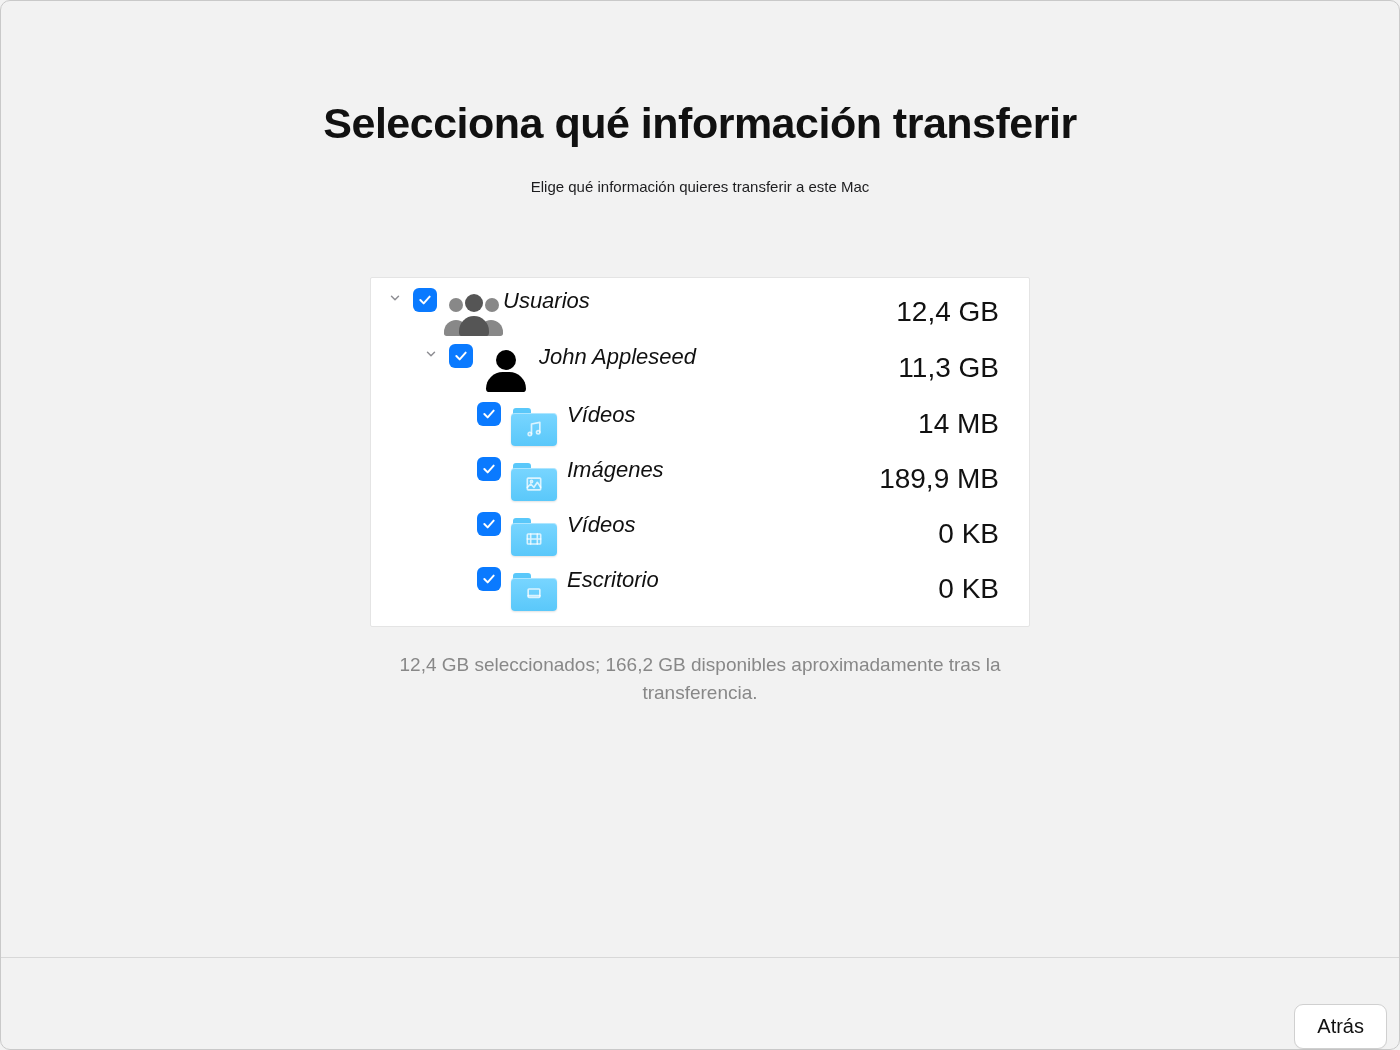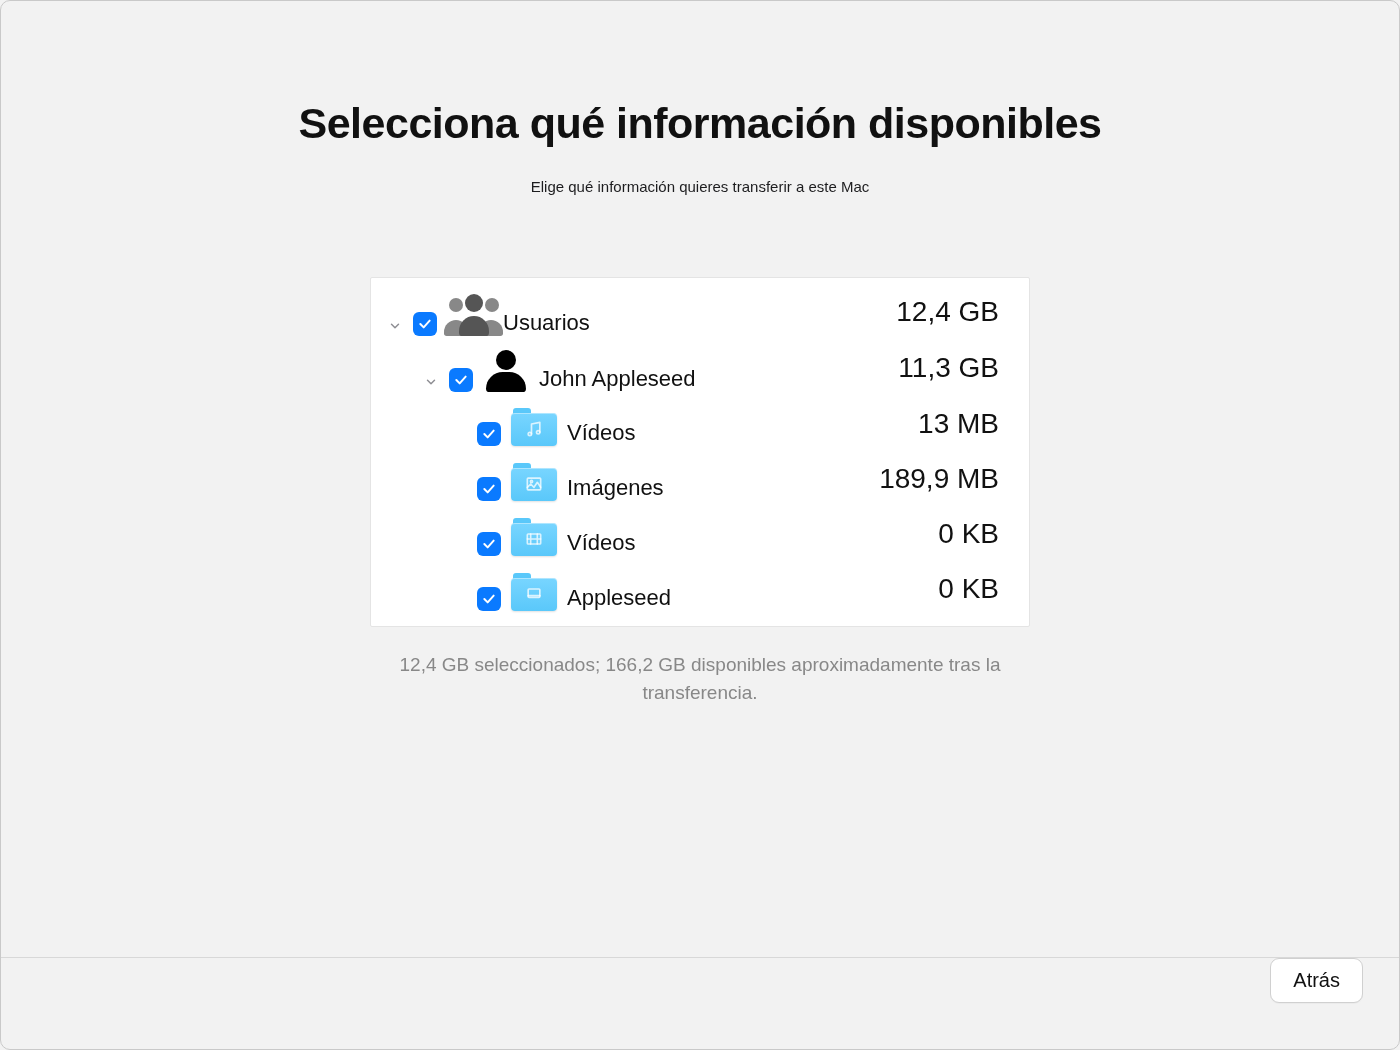--- a/index.html
+++ b/index.html
@@ -46,23 +46,24 @@
     padding: 6px 0 10px 0;
   }
   .row {
     display: flex;
     align-items: center;
     padding: 4px 30px 4px 0;
     min-height: 55px;
   }
   .row .left {
     display: flex;
-    align-items: flex-end;
+    align-items: flex-start;
     flex: 1;
     gap: 8px;
+    font-style: italic;
   }
   .row .size {
     font-size: 28px;
     color: #111;
     white-space: nowrap;
   }
   .pad-a { width: 6px; flex: 0 0 auto; }
   .pad-b { width: 42px; flex: 0 0 auto; }
   .pad-c { width: 98px; flex: 0 0 auto; }
 
@@ -97,23 +98,23 @@
     text-align: center;
     line-height: 1.45;
   }
 
   .footer {
     position: absolute;
     left: 0; right: 0; bottom: 0;
     height: 92px;
     border-top: 1px solid #d8d8d8;
     display: flex;
-    align-items: flex-start;
+    align-items: flex-end;
     justify-content: flex-end;
-    padding: 0 36px;
+    padding: 0 12px;
     gap: 18px;
   }
   .btn {
     background: #fff;
     border: 1px solid #d0d0d0;
     border-radius: 9px;
     font-size: 20px;
     color: #111;
     padding: 10px 22px;
     box-shadow: 0 1px 1px rgba(0,0,0,0.03);
@@ -154,21 +155,21 @@
   .person-icon { width: 40px; height: 42px; position: relative; }
   .person-icon .head { position: absolute; width: 20px; height: 20px; border-radius: 50%; background:#000; top: 0; left: 10px; }
   .person-icon .torso { position: absolute; width: 40px; height: 20px; background:#000; bottom: 0; left: 0; border-radius: 20px 20px 4px 4px; }
 </style>
 </head>
 <body>
 
 <div class="window">
   <div class="content">
 
-    <h1 class="title">Selecciona qué información disponibles</h1>
+    <h1 class="title">Selecciona qué información transferir</h1>
     <p class="subtitle">Elige qué información quieres transferir a este Mac</p>
 
     <div class="panel">
 
       <div class="row">
         <div class="left">
           <span class="pad-a"></span>
           <span class="chevron">
             <svg viewBox="0 0 24 24">
                 <path d="M6 9l6 6 6-6" fill="none" stroke="currentColor" stroke-width="2.5" stroke-linecap="round" stroke-linejoin="round"></path>
@@ -235,21 +236,21 @@
                       <path d="M9 18V6l10-2v12"></path>
                       <circle cx="7" cy="18" r="2"></circle>
                       <circle cx="17" cy="16" r="2"></circle>
                     </svg>
             </span>
                 </span>
               </span>
           </span>
           <span class="label">Vídeos</span>
         </div>
-        <span class="size">13 MB</span>
+        <span class="size">14 MB</span>
       </div>
 
       <div class="row">
         <div class="left">
           <span class="pad-c"></span>
           <span class="checkbox">
             <svg viewBox="0 0 24 24">
                 <path d="M5 12l5 5L19 7"></path>
               </svg>
           </span>
@@ -312,21 +313,21 @@
                 <span class="body">
                   <span class="glyph">
               <svg viewBox="0 0 24 24">
                       <rect x="5" y="6" width="14" height="10" rx="1"></rect>
                       <path d="M5 14h14"></path>
                     </svg>
             </span>
                 </span>
               </span>
           </span>
-          <span class="label">Appleseed</span>
+          <span class="label">Escritorio</span>
         </div>
         <span class="size">0 KB</span>
       </div>
 
     </div>
 
     <p class="summary">12,4 GB seleccionados; 166,2 GB disponibles aproximadamente tras la transferencia.</p>
   </div>
 
   <div class="footer">

